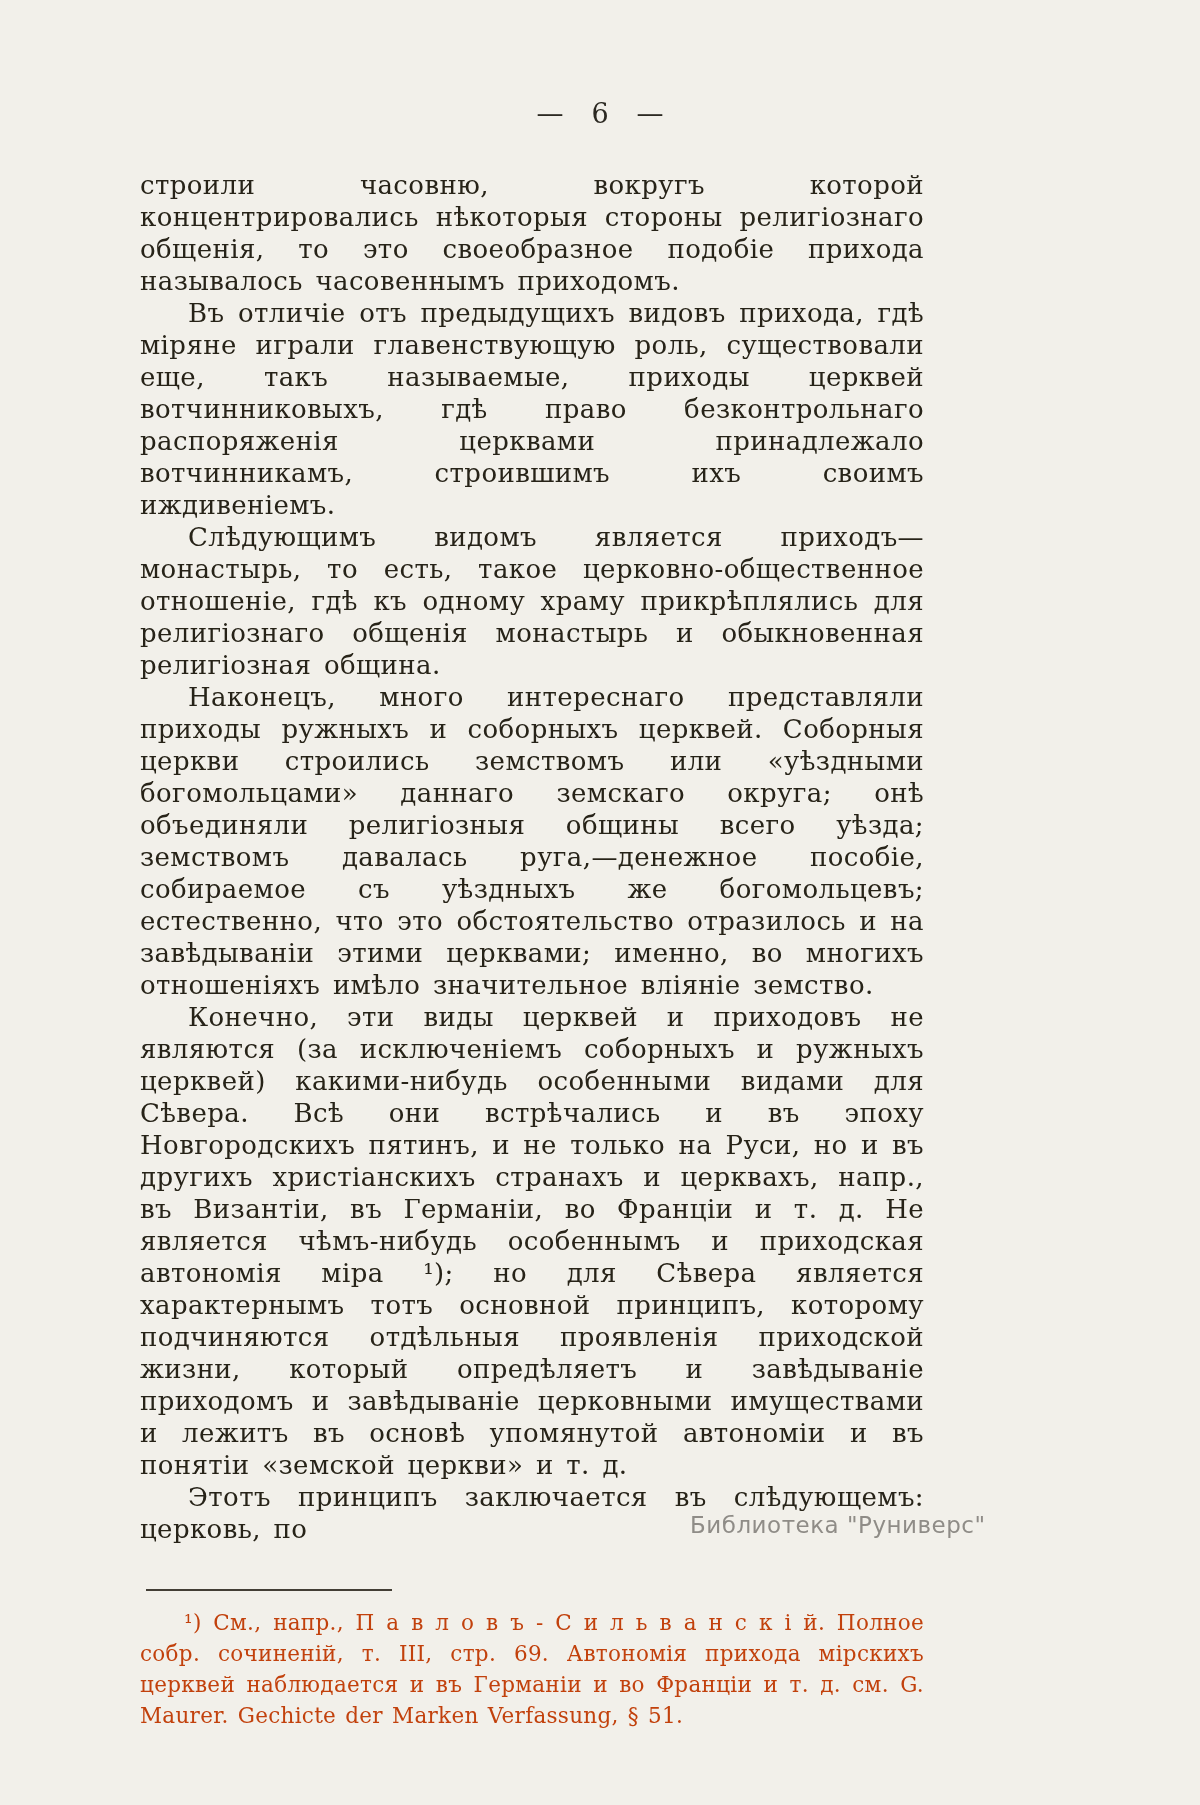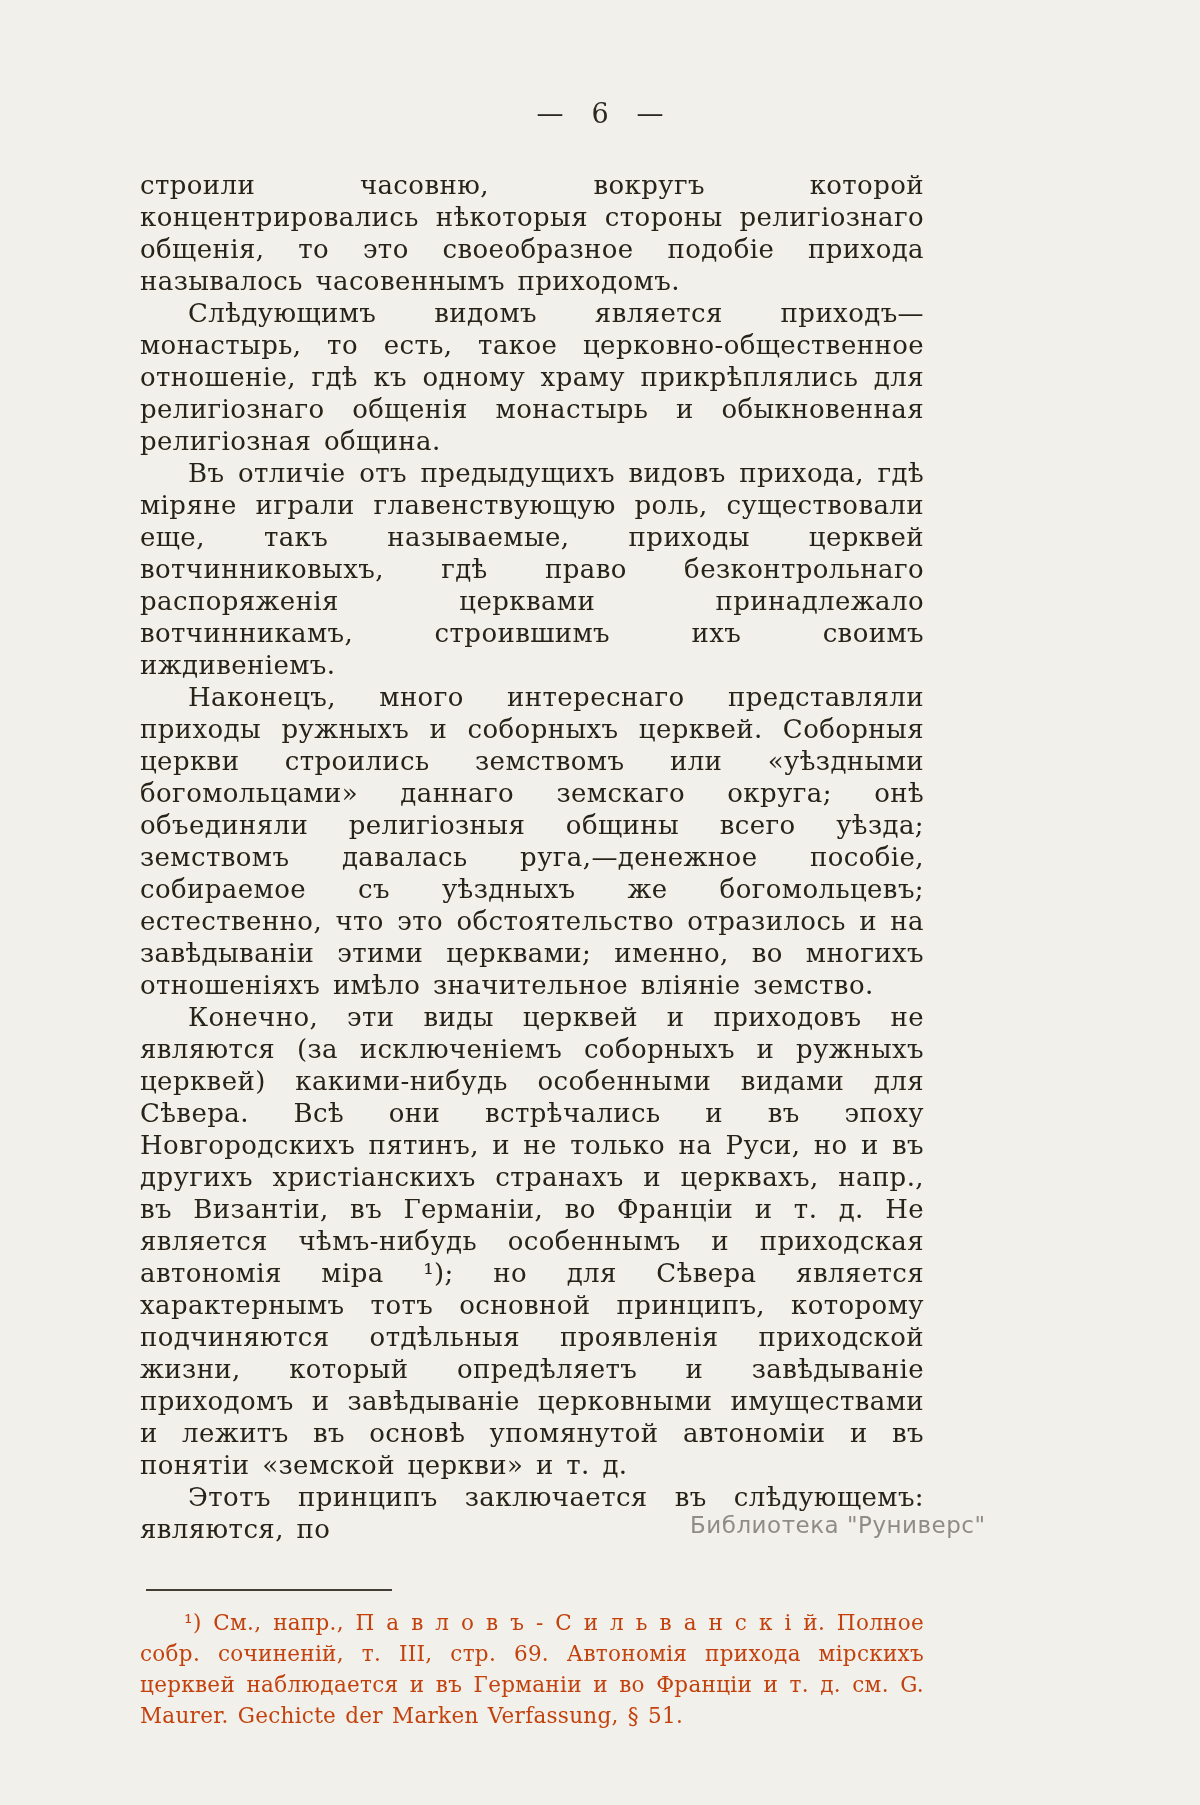--- a/index.html
+++ b/index.html
@@ -71,25 +71,25 @@
 <div class="page">
 
   <div class="page-number">
     <span>—</span>
     <span>6</span>
     <span>—</span>
   </div>
 
   <div class="text-block">
     <p class="continuation">строили часовню, вокругъ которой концентрировались нѣкоторыя стороны религіознаго общенія, то это своеобразное подобіе прихода называлось часовеннымъ приходомъ.</p>
+    <p>Въ отличіе отъ предыдущихъ видовъ прихода, гдѣ міряне играли главенствующую роль, существовали еще, такъ называемые, приходы церквей вотчинниковыхъ, гдѣ право безконтрольнаго распоряженія церквами принадлежало вотчинникамъ, строившимъ ихъ своимъ иждивеніемъ.</p>
     <p>Слѣдующимъ видомъ является приходъ—монастырь, то есть, такое церковно-общественное отношеніе, гдѣ къ одному храму прикрѣплялись для религіознаго общенія монастырь и обыкновенная религіозная община.</p>
-    <p>Въ отличіе отъ предыдущихъ видовъ прихода, гдѣ міряне играли главенствующую роль, существовали еще, такъ называемые, приходы церквей вотчинниковыхъ, гдѣ право безконтрольнаго распоряженія церквами принадлежало вотчинникамъ, строившимъ ихъ своимъ иждивеніемъ.</p>
     <p>Наконецъ, много интереснаго представляли приходы ружныхъ и соборныхъ церквей. Соборныя церкви строились земствомъ или «уѣздными богомольцами» даннаго земскаго округа; онѣ объединяли религіозныя общины всего уѣзда; земствомъ давалась руга,—денежное пособіе, собираемое съ уѣздныхъ же богомольцевъ; естественно, что это обстоятельство отразилось и на завѣдываніи этими церквами; именно, во многихъ отношеніяхъ имѣло значительное вліяніе земство.</p>
     <p>Конечно, эти виды церквей и приходовъ не являются (за исключеніемъ соборныхъ и ружныхъ церквей) какими-нибудь особенными видами для Сѣвера. Всѣ они встрѣчались и въ эпоху Новгородскихъ пятинъ, и не только на Руси, но и въ другихъ христіанскихъ странахъ и церквахъ, напр., въ Византіи, въ Германіи, во Франціи и т. д. Не является чѣмъ-нибудь особеннымъ и приходская автономія міра ¹); но для Сѣвера является характернымъ тотъ основной принципъ, которому подчиняются отдѣльныя проявленія приходской жизни, который опредѣляетъ и завѣдываніе приходомъ и завѣдываніе церковными имуществами и лежитъ въ основѣ упомянутой автономіи и въ понятіи «земской церкви» и т. д.</p>
-    <p>Этотъ принципъ заключается въ слѣдующемъ: являются, по</p>
+    <p>Этотъ принципъ заключается въ слѣдующемъ: церковь, по</p>
   </div>
 
   <hr class="footnote-rule">
 
   <div class="footnote">
     <span>¹) См., напр., П а в л о в ъ - С и л ь в а н с к і й. Полное собр. сочиненій, т. III, стр. 69. Автономія прихода мірскихъ церквей наблюдается и въ Германіи и во Франціи и т. д. см. G. Maurer. Gechicte der Marken Verfassung, § 51.</span>
   </div>
 
   <div class="watermark">Библиотека "Руниверс"</div>
 

